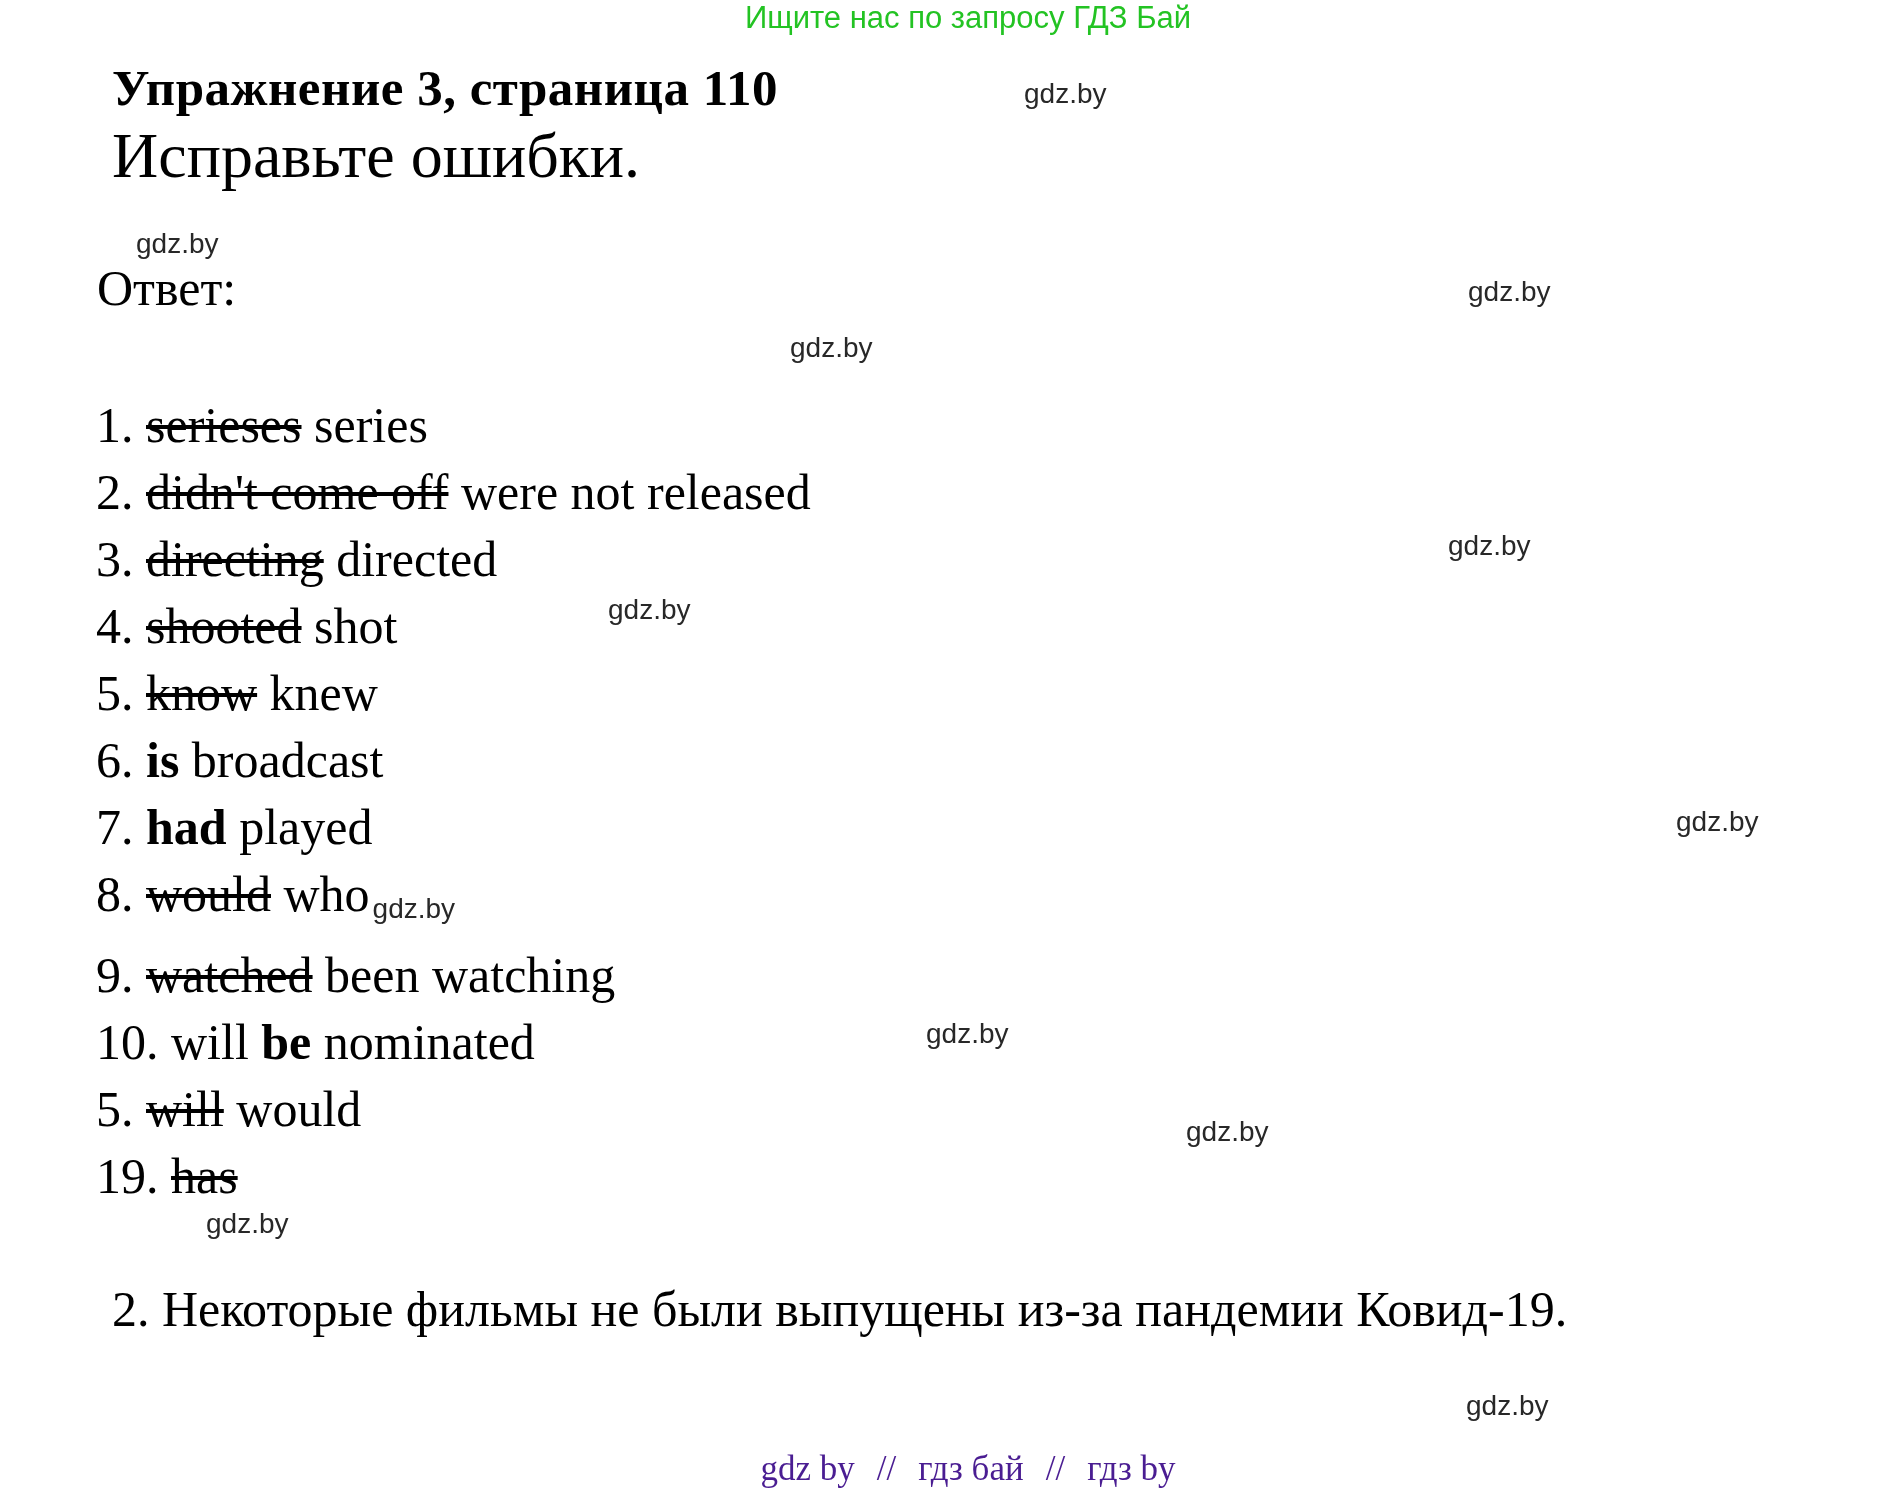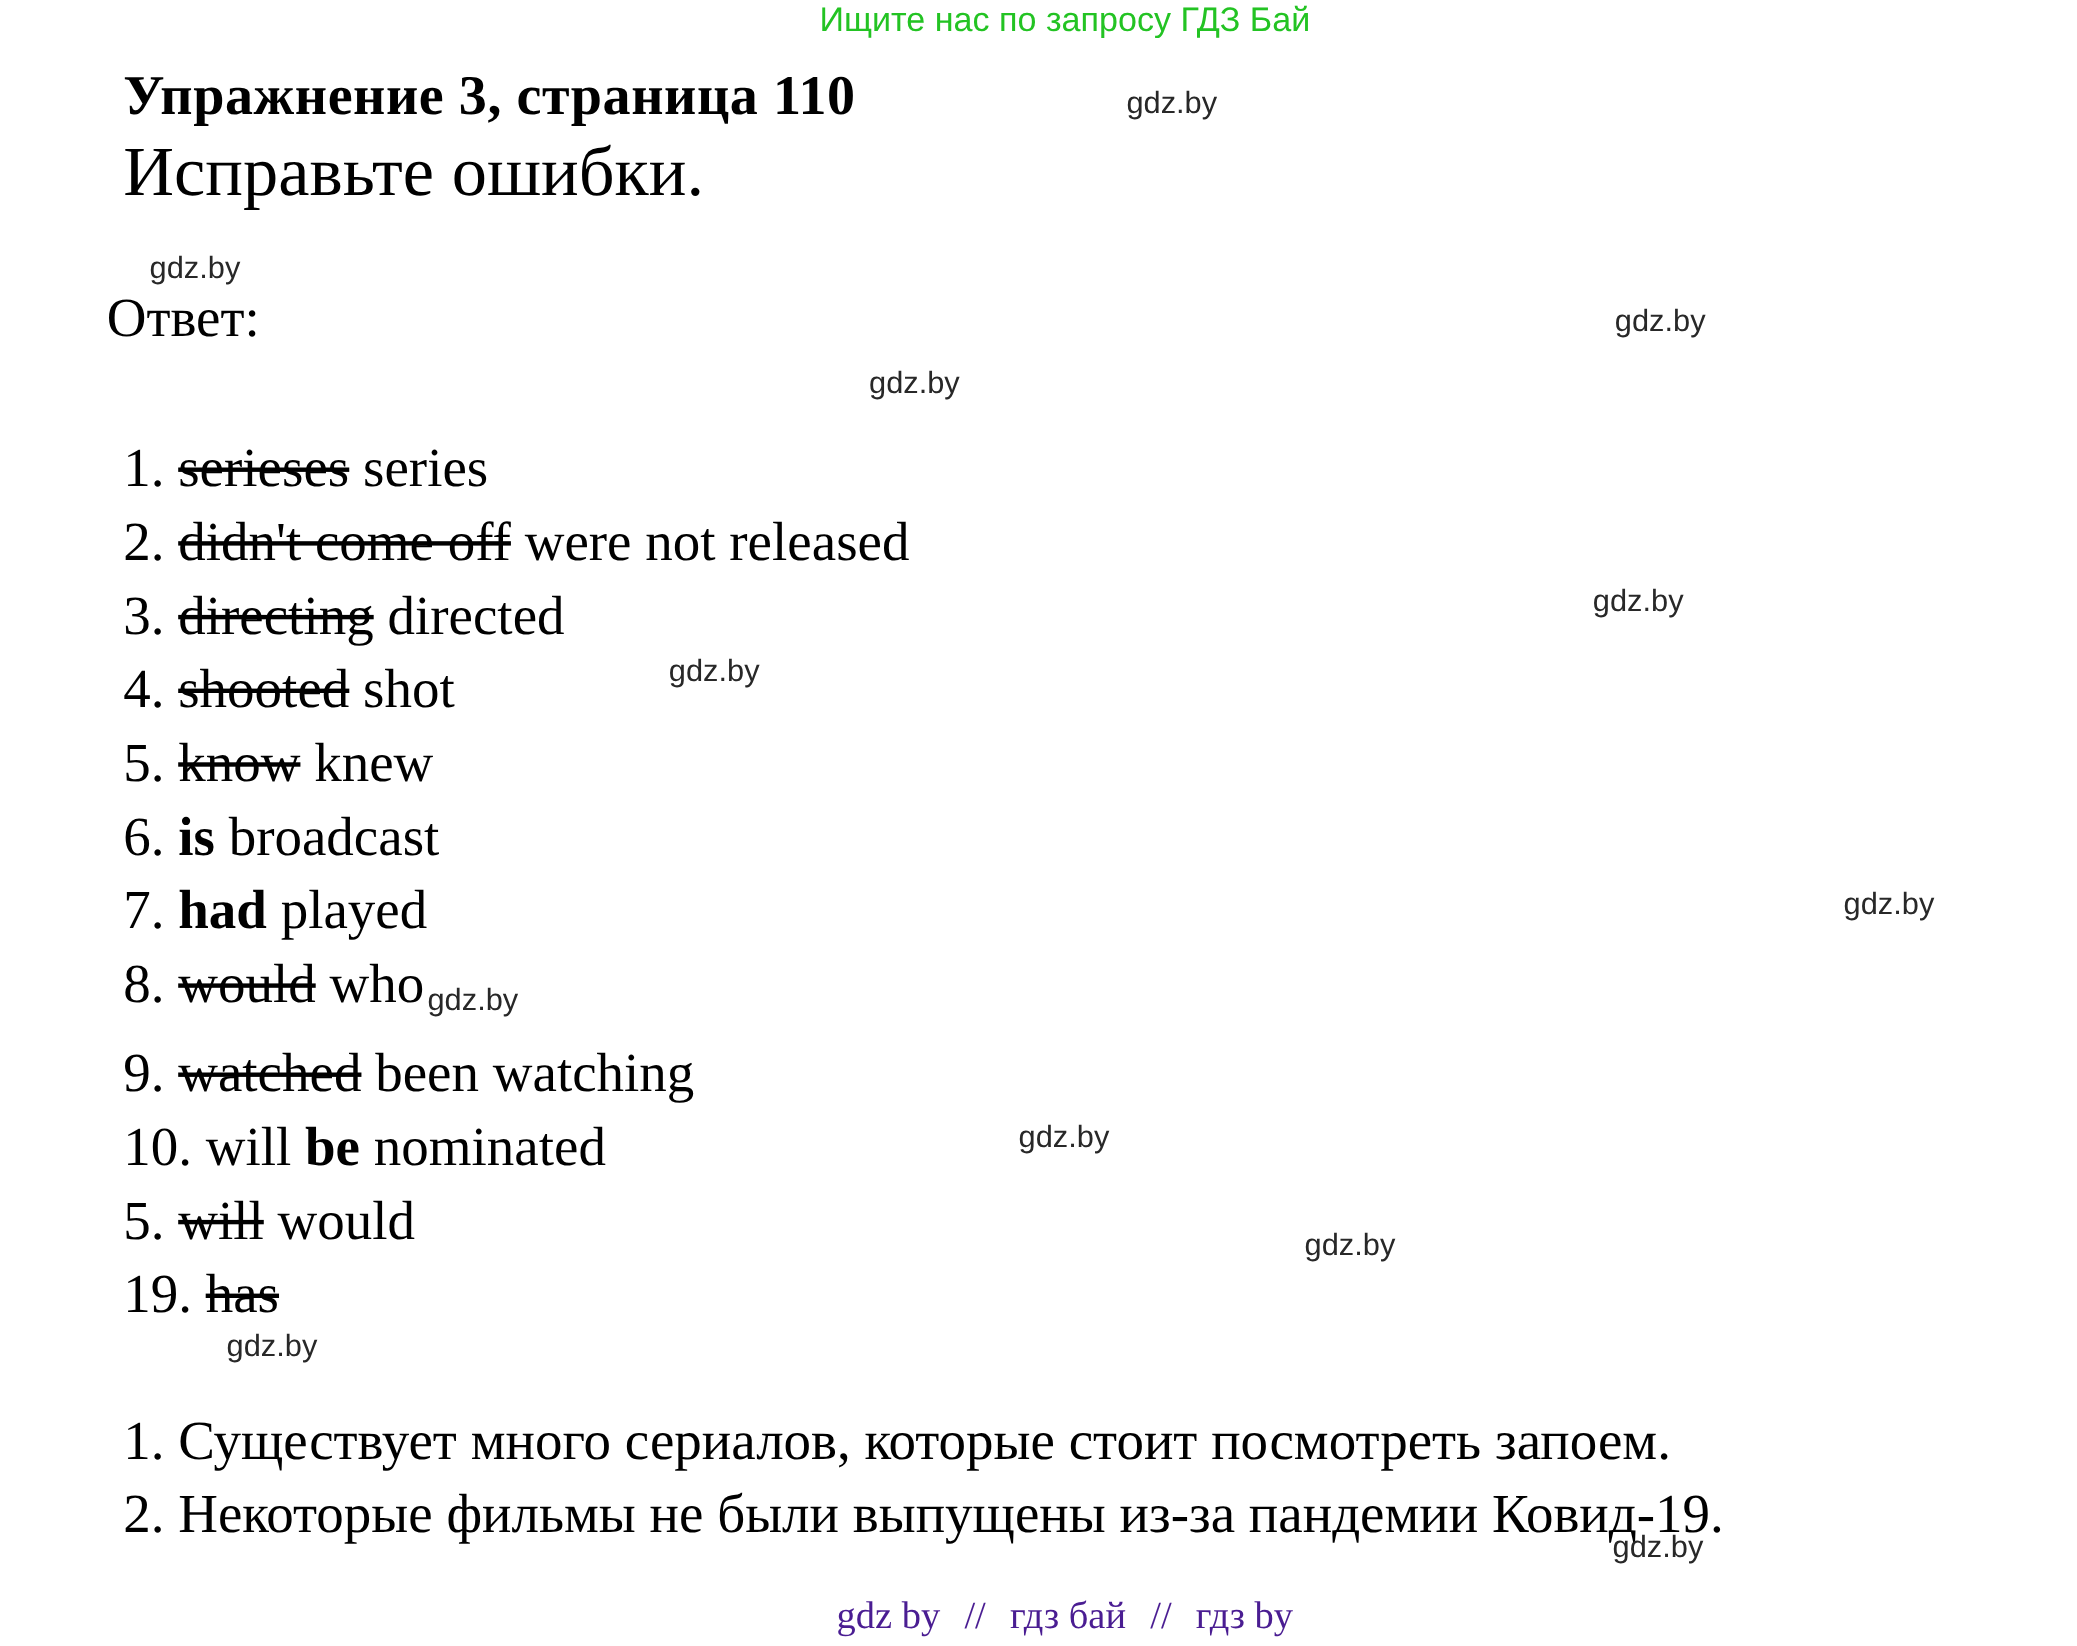--- a/index.html
+++ b/index.html
@@ -34,21 +34,21 @@
   }
   .subtitle {
     position: absolute; left: 64px; top: 128px;
     font-size: 64px; line-height: 56px; text-align: center;
   }
   .answer-label {
     position: absolute; left: 49px; top: 260px;
     font-size: 50px; line-height: 56px;
   }
   .answers {
-    position: absolute; left: 64px; top: 392px;
+    position: absolute; left: 48px; top: 392px;
     margin: 0; padding: 0; list-style: none;
     font-size: 50px; line-height: 67px;
     white-space: nowrap;
   }
   .strike { text-decoration: line-through; text-decoration-thickness: 4px; }
   .bold { font-weight: bold; }
 
   .wm {
     position: absolute;
     font-family: "Liberation Sans", sans-serif;
@@ -112,21 +112,20 @@
   </ol>
 
   <span class="wm" style="left:1400px; top:530px;">gdz.by</span>
   <span class="wm" style="left:560px; top:594px;">gdz.by</span>
   <span class="wm" style="left:1628px; top:806px;">gdz.by</span>
   <span class="wm" style="left:878px; top:1018px;">gdz.by</span>
   <span class="wm" style="left:1138px; top:1116px;">gdz.by</span>
   <span class="wm" style="left:158px; top:1208px;">gdz.by</span>
 
   <div class="translations">
-    <div>1. Существует много сериалов, которые стоит посмотреть запоем.</div>
     <div>2. Некоторые фильмы не были выпущены из-за пандемии Ковид-19.</div>
   </div>
 
   <span class="wm" style="left:1418px; top:1390px;">gdz.by</span>
 
   <div class="footer">
     <span>gdz by</span><span>//</span><span>гдз бай</span><span>//</span><span>гдз by</span>
   </div>
 
 </div>

